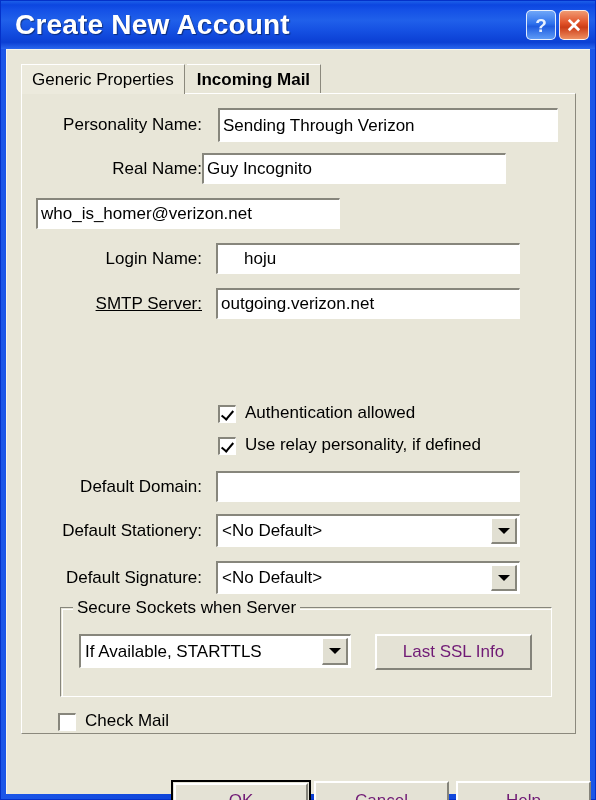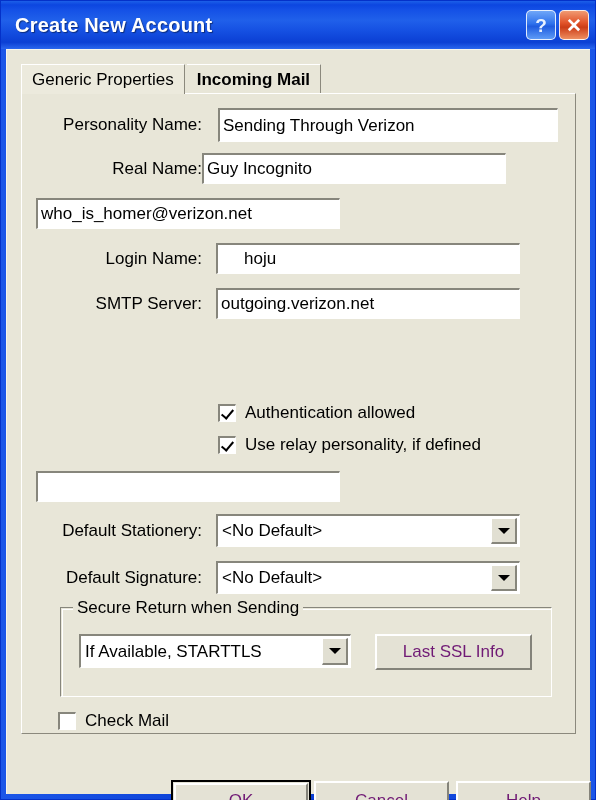--- a/index.html
+++ b/index.html
@@ -39,21 +39,21 @@
         #1550e2 62%,
         #0b3fd4 86%,
         #2a66ee 100%);
     display: flex;
     align-items: center;
     padding: 0 6px 0 14px;
     box-sizing: border-box;
   }
   .title-text {
     color: #ffffff;
-    font-size: 20px;
+    font-size: 28px;
     font-weight: bold;
     letter-spacing: .2px;
     text-shadow: 1px 1px 1px rgba(0,0,0,.45);
     flex: 1;
     white-space: nowrap;
     overflow: hidden;
   }
   .tb-buttons { display: flex; gap: 3px; align-items: center; }
   .tb-btn {
     width: 30px; height: 30px;
@@ -192,21 +192,21 @@
     width: 0; height: 0;
     border-left: 6px solid transparent;
     border-right: 6px solid transparent;
     border-top: 6px solid #000000;
   }
 
   
   .checkrow {
     position: absolute;
     display: flex;
-    align-items: center;
+    align-items: flex-end;
     gap: 9px;
   }
   .checkbox {
     width: 18px; height: 18px;
     background: #ffffff;
     border-top: 2px solid #87867c;
     border-left: 2px solid #87867c;
     border-right: 1px solid #ffffff;
     border-bottom: 1px solid #ffffff;
     box-sizing: border-box;
@@ -318,35 +318,36 @@
       <div class="row" style="left:0; top:104px; width:504px;">
         <div class="textbox" style="width:304px; height:31px; margin-left:14px;" placeholder="">who_is_homer@verizon.net</div>
       </div>
 
       <div class="row" style="left:0; top:149px; width:504px;">
         <div class="fld-label" style="width:180px;">Login Name:</div>
         <div class="textbox" style="width:304px; height:31px; margin-left:14px;padding-left:26px;" placeholder="">hoju</div>
       </div>
 
       <div class="row" style="left:0; top:194px; width:504px;">
-        <div class="fld-label" style="width:180px;">SMTP Server:</div>
+        <div class="fld-label" style="width:180px;text-decoration:underline;">SMTP Server:</div>
         <div class="textbox" style="width:304px; height:31px; margin-left:14px;" placeholder="">outgoing.verizon.net</div>
       </div>
 
       <div class="checkrow" style="left:196px; top:309px;">
         <span class="checkbox checked"></span>
         <span class="check-label">Authentication allowed</span>
       </div>
 
       <div class="checkrow" style="left:196px; top:341px;">
         <span class="checkbox checked"></span>
         <span class="check-label">Use relay personality, if defined</span>
       </div>
 
       <div class="row" style="left:0; top:377px; width:504px;">
+        <div class="fld-label" style="width:180px;">Default Domain:</div>
         <div class="textbox" style="width:304px; height:31px; margin-left:14px;" placeholder=""></div>
       </div>
 
       <div class="row" style="left:0; top:420px; width:504px;">
         <div class="fld-label" style="width:180px;">Default Stationery:</div>
         <div class="combo" style="width:304px; height:33px; margin-left:14px;">
           <span class="combo-value">&lt;No Default&gt;</span>
           <span class="combo-arrow">
               <i class="arrow-glyph"></i>
             </span>
@@ -357,21 +358,21 @@
         <div class="fld-label" style="width:180px;">Default Signature:</div>
         <div class="combo" style="width:304px; height:33px; margin-left:14px;">
           <span class="combo-value">&lt;No Default&gt;</span>
           <span class="combo-arrow">
               <i class="arrow-glyph"></i>
             </span>
         </div>
       </div>
 
       <div class="groupbox" style="left:38px; top:513px; width:492px; height:90px;">
-        <div class="group-title">Secure Return when Sending</div>
+        <div class="group-title">Secure Sockets when Server</div>
         <div class="combo" style="position:absolute; left:18px; top:26px; width:272px; height:34px;">
           <span class="combo-value">If Available, STARTTLS</span>
           <span class="combo-arrow">
               <i class="arrow-glyph"></i>
             </span>
         </div>
         <div class="btn" style="left:314px; top:26px; width:157px; height:36px;">
           <span>Last SSL Info</span>
         </div>
       </div>

